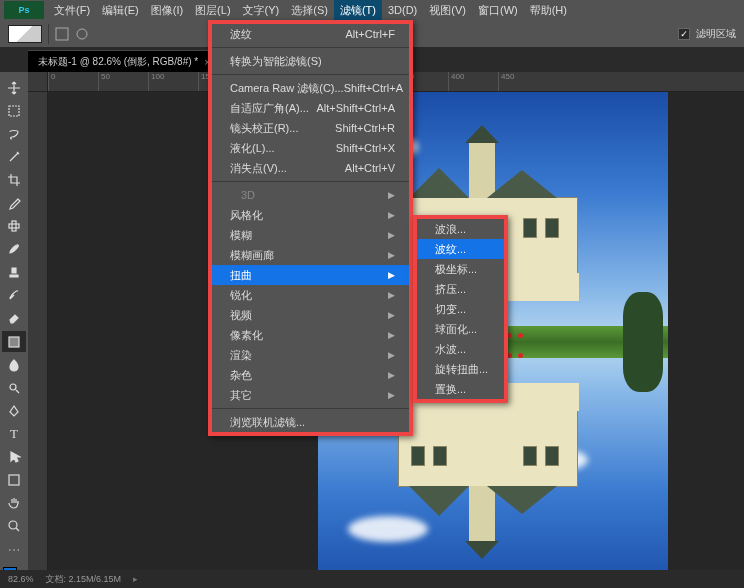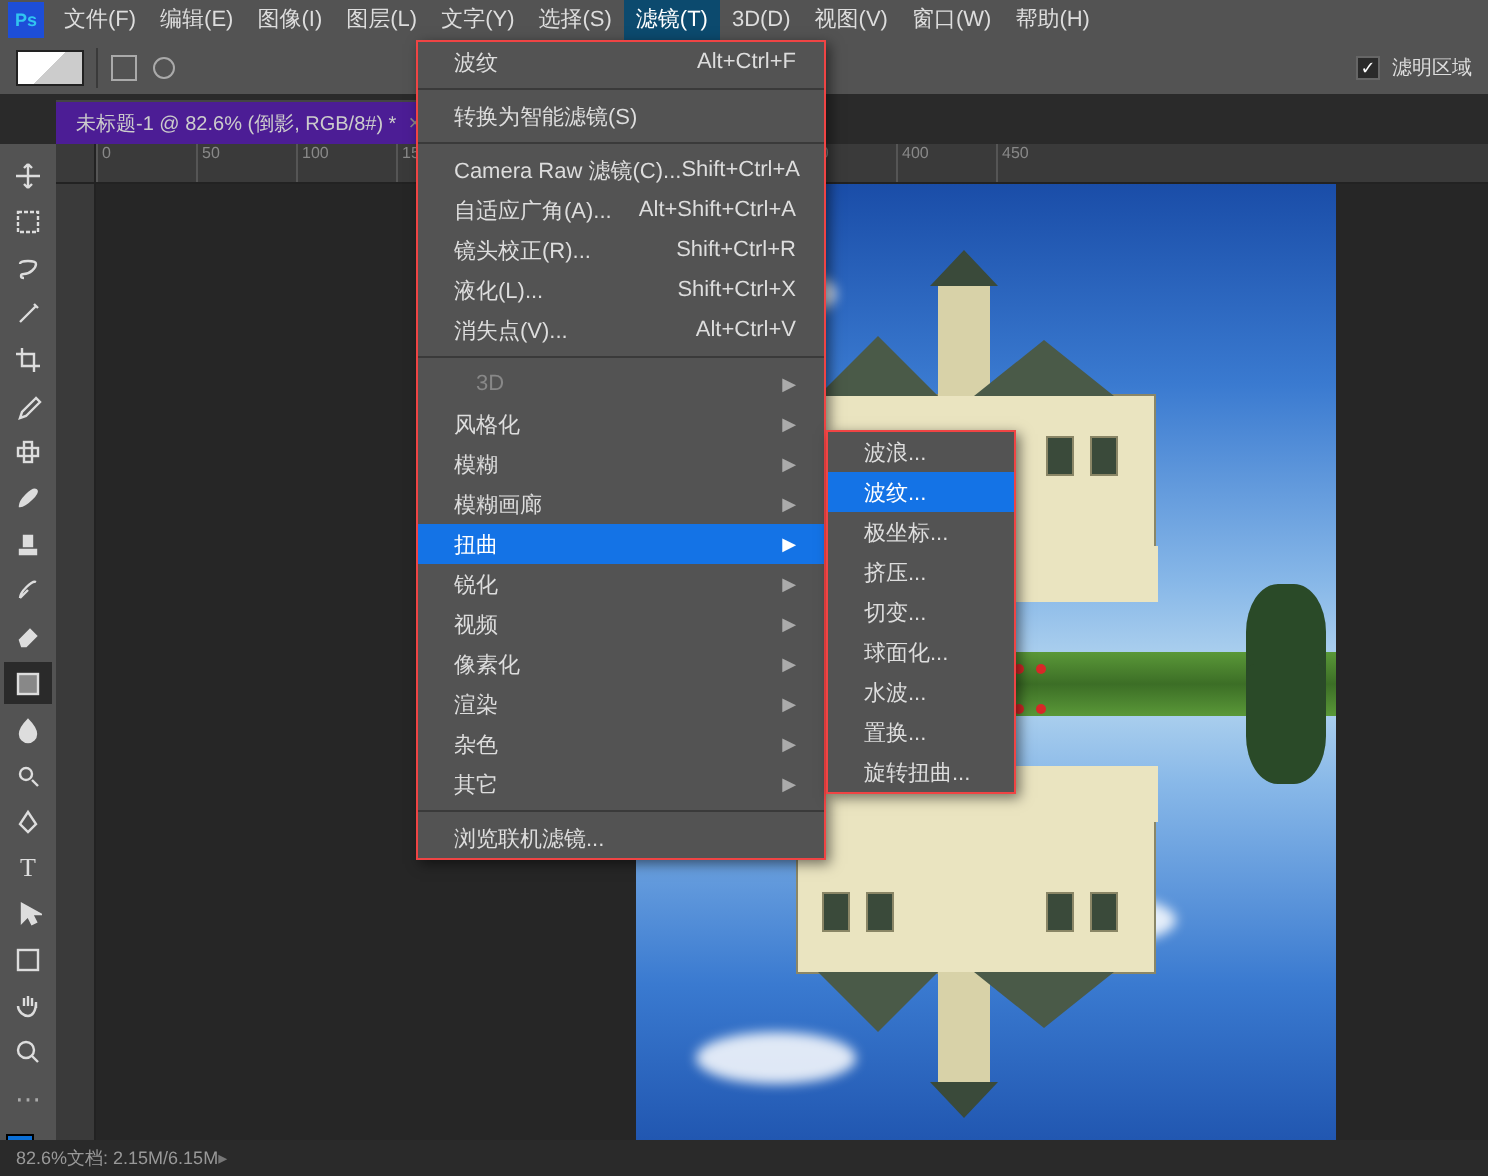--- a/index.html
+++ b/index.html
@@ -1,29 +1,29 @@
 <!DOCTYPE html>
 <html><head>
 <meta charset="utf-8">
 <style>
 * { margin: 0; padding: 0; box-sizing: border-box; font-family: "Microsoft YaHei", sans-serif; }
 body { background: #323232; width: 744px; height: 588px; overflow: hidden; color: #ddd; font-size: 11px; position: relative; }
 
 .menubar { height: 20px; background: #535353; display: flex; align-items: center; padding: 0 4px; font-size: 11px; }
-.menubar .logo { width: 18px; height: 18px; background: #1d4ed8; display: flex; align-items: center; justify-content: center; font-size: 9px; color: #31c5f0; font-weight: bold; margin-right: 4px; }
+.menubar .logo { width: 40px; height: 18px; background: #14532d; display: flex; align-items: center; justify-content: center; font-size: 9px; color: #31c5f0; font-weight: bold; margin-right: 4px; }
 .menubar .mitem { padding: 0 6px; height: 20px; line-height: 20px; cursor: default; color: #ddd; }
 .menubar .mitem.active { background: #0c4a6e; color: #fff; }
 
 .optbar { height: 28px; background: #535353; border-bottom: 1px solid #2a2a2a; display: flex; align-items: center; padding: 0 8px; gap: 6px; font-size: 10px; }
 .optbar .swatch { width: 34px; height: 18px; background: linear-gradient(135deg,#fff 0%,#fff 50%,#ccc 50%,#ccc 100%); border: 1px solid #222; }
 .optbar .sep { width: 1px; height: 20px; background: #3a3a3a; }
 .optbar .check { width: 12px; height: 12px; background: #2a2a2a; border: 1px solid #666; display: inline-flex; align-items: center; justify-content: center; color: #fff; font-size: 9px; }
 
 .tabbar { height: 24px; background: #2a2a2a; display: flex; align-items: flex-end; padding: 0 28px; }
-.tabbar .tab { background: #4c1d95; height: 22px; padding: 0 10px; display: flex; align-items: center; font-size: 10px; color: #ccc; gap: 6px; border-top: 1px solid #444; }
+.tabbar .tab { background: #000000; height: 22px; padding: 0 10px; display: flex; align-items: center; font-size: 10px; color: #ccc; gap: 6px; border-top: 1px solid #444; }
 .tabbar .tab .x { color: #888; font-size: 11px; }
 
 .workspace { position: relative; height: 516px; display: flex; }
 
 .toolbar { width: 28px; background: #535353; display: flex; flex-direction: column; padding-top: 4px; }
 .toolbar .tool { width: 24px; height: 22px; margin: 1px auto; display: flex; align-items: center; justify-content: center; color: #ddd; font-size: 12px; }
 .toolbar .tool.active { background: #2a2a2a; }
 .toolbar .tool svg { stroke: #ddd; fill: none; stroke-width: 1.2; }
 .toolbar .colors { margin-top: 6px; position: relative; width: 22px; height: 22px; margin-left: auto; margin-right: auto; }
 .toolbar .colors .fg { position: absolute; width: 14px; height: 14px; background: #0b6fd6; border: 1px solid #000; top: 0; left: 0; }
@@ -60,31 +60,31 @@
 .tr1 { top: 200px; right: 5px; }
 .tr2 { bottom: 200px; right: 5px; transform: scaleY(-1); }
 .grass { position: absolute; left: 0; right: 0; height: 16px; background: linear-gradient(to bottom,#5a9838,#3c6e26); }
 .g1 { top: calc(50% - 16px); }
 .g2 { top: 50%; transform: scaleY(-1); }
 .flowers { position: absolute; left: 120px; height: 8px; width: 140px; }
 .flowers span { display: inline-block; width: 5px; height: 5px; background: #d82828; border-radius: 50%; margin: 0 3px; }
 .f1 { top: calc(50% - 14px); }
 .f2 { top: calc(50% + 6px); }
 
-.dropdown { position: absolute; background: #535353; border: 1px solid #ef4444; box-shadow: 2px 2px 6px rgba(0,0,0,0.5); font-size: 11px; color: #ddd; z-index: 100; }
+.dropdown { position: absolute; background: #535353; border: 4px solid #ef4444; box-shadow: 2px 2px 6px rgba(0,0,0,0.5); font-size: 11px; color: #ddd; z-index: 100; }
 .dropdown .row { display: flex; justify-content: space-between; align-items: center; height: 20px; padding: 0 14px 0 18px; white-space: nowrap; }
 .dropdown .row.highlight { background: #1473e6; color: #fff; }
 .dropdown .row.disabled { color: #888; padding-left: 29px; }
 .dropdown .sub-arrow { font-size: 9px; color: #aaa; }
 .dropdown .row.highlight .sub-arrow { color: #fff; }
 .dropdown hr { border: 0; border-top: 1px solid #3a3a3a; margin: 3px 0; }
 .dd-main { top: 20px; left: 208px; width: 205px; }
 .dd-sub { top: 215px; left: 413px; width: 95px; }
 
-.statusbar { position: absolute; bottom: 0; left: 0; right: 0; height: 18px; background: #2a2a2a; display: flex; align-items: center; padding: 0 8px; font-size: 9px; color: #999; }
+.statusbar { position: absolute; bottom: 0; left: 0; right: 0; height: 18px; background: #2a2a2a; display: flex; align-items: center; padding: 0 8px; font-size: 9px; color: #999; gap: 12px; }
 </style>
 </head>
 <body>
 
 <div class="menubar">
   <div class="logo">Ps</div>
   <div class="mitem">文件(F)</div>
   <div class="mitem">编辑(E)</div>
   <div class="mitem">图像(I)</div>
   <div class="mitem">图层(L)</div>
@@ -381,24 +381,24 @@
   <div class="row">
       <span>切变...</span>
     </div>
   <div class="row">
       <span>球面化...</span>
     </div>
   <div class="row">
       <span>水波...</span>
     </div>
   <div class="row">
+      <span>旋转扭曲...</span>
+    </div>
+  <div class="row">
       <span>置换...</span>
-    </div>
-  <div class="row">
-      <span>旋转扭曲...</span>
     </div>
 </div>
 
 <div class="statusbar">
   <span>82.6%</span>
   <span>文档: 2.15M/6.15M</span>
   <span style="color:#777;">▸</span>
 </div>
 
 </body></html>

